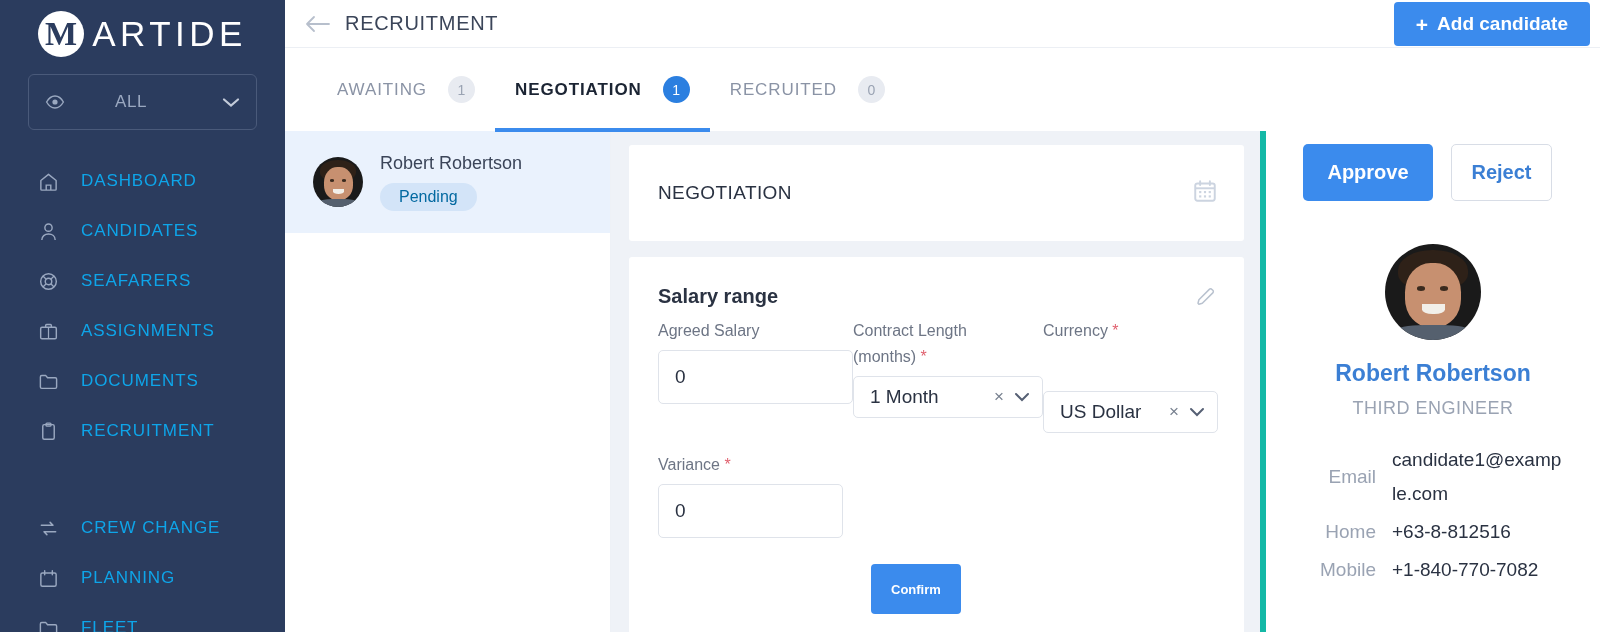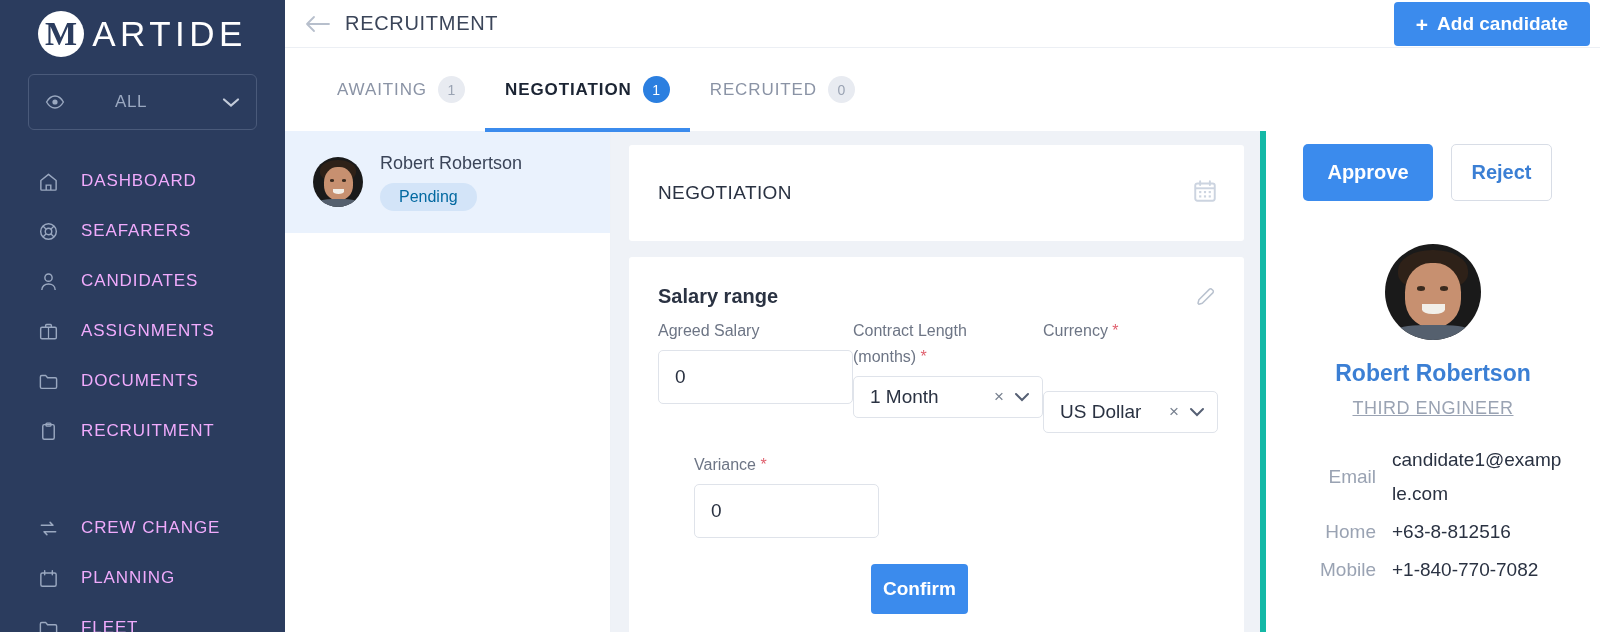--- a/index.html
+++ b/index.html
@@ -64,21 +64,21 @@
     display: flex; align-items: center;
     height: 50px;
     padding-left: 38px;
     cursor: pointer;
   }
   .nav-ico {
     width: 26px; min-width: 26px; margin-right: 17px;
     display: flex; align-items: center; justify-content: flex-start;
   }
   .nav-label {
-    color: #f0abfc;
+    color: #0ea5e9;
     font-size: 17px;
     letter-spacing: 0.9px;
   }
   .nav-gap { height: 47px; }
 
   
   .main {
     flex: 1; height: 632px;
     display: flex; flex-direction: column;
     background: #ffffff;
@@ -110,21 +110,21 @@
 
   .tabbar {
     height: 84px; min-height: 84px;
     display: flex; align-items: center;
     padding-left: 32px;
     background: #ffffff;
     border-top: 1px solid #eceff4;
     position: relative;
   }
   .tab {
-    display: flex; align-items: center; gap: 11px;
+    display: flex; align-items: center; gap: 21px;
     height: 84px;
     padding: 0 20px;
     cursor: pointer;
     position: relative;
   }
   .tab-label {
     font-size: 17px; letter-spacing: 0.9px;
     color: #8a93a5;
   }
   .tab.active .tab-label { color: #1b2433; font-weight: bold; }
@@ -235,27 +235,27 @@
     height: 42px;
     border: 1px solid #dfe3ea;
     border-radius: 5px;
     background: #fff;
     display: flex; align-items: center;
     padding: 0 12px 0 16px;
     cursor: pointer;
   }
   .select-value { font-size: 19px; color: #2a3242; flex: 1; }
   .select-clear { font-size: 17px; color: #77808f; margin-right: 10px; cursor: pointer; }
-  .f-variance { width: 185px; margin-top: 19px; margin-left: 36px; }
+  .f-variance { width: 185px; margin-top: 19px; }
   .confirm-row { display: flex; margin-top: 26px; padding-left: 213px; }
   .confirm-btn {
     background: #3b8bed; color: #fff;
     border: none; border-radius: 4px;
-    height: 50px; padding: 0 12px;
-    font-size: 19px; font-weight: bold;
+    height: 50px; padding: 0 20px;
+    font-size: 13px; font-weight: bold;
     font-family: "Liberation Sans", sans-serif;
     cursor: pointer;
   }
 
   
   .detail-col {
     width: 340px; min-width: 340px;
     background: #ffffff;
     border-left: 6px solid #14b8a6;
     padding: 13px 18px 0 18px;
@@ -293,21 +293,20 @@
     text-align: center;
     font-size: 23px; font-weight: bold;
     color: #3b7fd4;
     margin-top: 20px;
   }
   .detail-role {
     text-align: center;
     font-size: 18px; color: #9aa3b3;
     letter-spacing: 0.5px;
     margin-top: 11px;
-    text-decoration: underline;
   }
   .info-list { margin-top: 24px; }
   .info-row {
     display: flex; align-items: center;
     margin-bottom: 4px;
   }
   .info-key {
     width: 108px; min-width: 108px;
     text-align: right;
     font-size: 19px; color: #9aa3b3;
@@ -388,36 +387,36 @@
             <path d="M3 10L11 3.5L19 10V19a1 1 0 0 1-1 1H4a1 1 0 0 1-1-1z" fill="none" stroke="#9aa8c0" stroke-width="1.5" stroke-linejoin="round"></path>
             <path d="M8.6 20v-5.2h4.8V20" fill="none" stroke="#9aa8c0" stroke-width="1.5"></path>
           </svg>
         </span>
         <span class="nav-label">DASHBOARD</span>
       </div>
 
       <div class="nav-item">
         <span class="nav-ico">
           <svg width="21" height="21" viewBox="0 0 22 22">
+            <circle cx="11" cy="7" r="3.8" fill="none" stroke="#9aa8c0" stroke-width="1.5"></circle>
+            <path d="M4 20c0-4 3.1-6.3 7-6.3s7 2.3 7 6.3" fill="none" stroke="#9aa8c0" stroke-width="1.5"></path>
+          </svg>
+        </span>
+        <span class="nav-label">CANDIDATES</span>
+      </div>
+
+      <div class="nav-item">
+        <span class="nav-ico">
+          <svg width="21" height="21" viewBox="0 0 22 22">
             <circle cx="11" cy="11" r="8.2" fill="none" stroke="#9aa8c0" stroke-width="1.5"></circle>
             <circle cx="11" cy="11" r="3.4" fill="none" stroke="#9aa8c0" stroke-width="1.5"></circle>
             <path d="M5.2 5.2l3.4 3.4M16.8 5.2l-3.4 3.4M5.2 16.8l3.4-3.4M16.8 16.8l-3.4-3.4" stroke="#9aa8c0" stroke-width="1.4"></path>
           </svg>
         </span>
         <span class="nav-label">SEAFARERS</span>
-      </div>
-
-      <div class="nav-item">
-        <span class="nav-ico">
-          <svg width="21" height="21" viewBox="0 0 22 22">
-            <circle cx="11" cy="7" r="3.8" fill="none" stroke="#9aa8c0" stroke-width="1.5"></circle>
-            <path d="M4 20c0-4 3.1-6.3 7-6.3s7 2.3 7 6.3" fill="none" stroke="#9aa8c0" stroke-width="1.5"></path>
-          </svg>
-        </span>
-        <span class="nav-label">CANDIDATES</span>
       </div>
 
       <div class="nav-item">
         <span class="nav-ico">
           <svg width="21" height="21" viewBox="0 0 22 22">
             <rect x="2.8" y="6.6" width="16.4" height="12" rx="1.4" fill="none" stroke="#9aa8c0" stroke-width="1.5"></rect>
             <path d="M8 6.6V4.6a1 1 0 0 1 1-1h4a1 1 0 0 1 1 1v2" fill="none" stroke="#9aa8c0" stroke-width="1.5"></path>
             <path d="M11 6.6v12" stroke="#9aa8c0" stroke-width="1.3"></path>
           </svg>
         </span>

